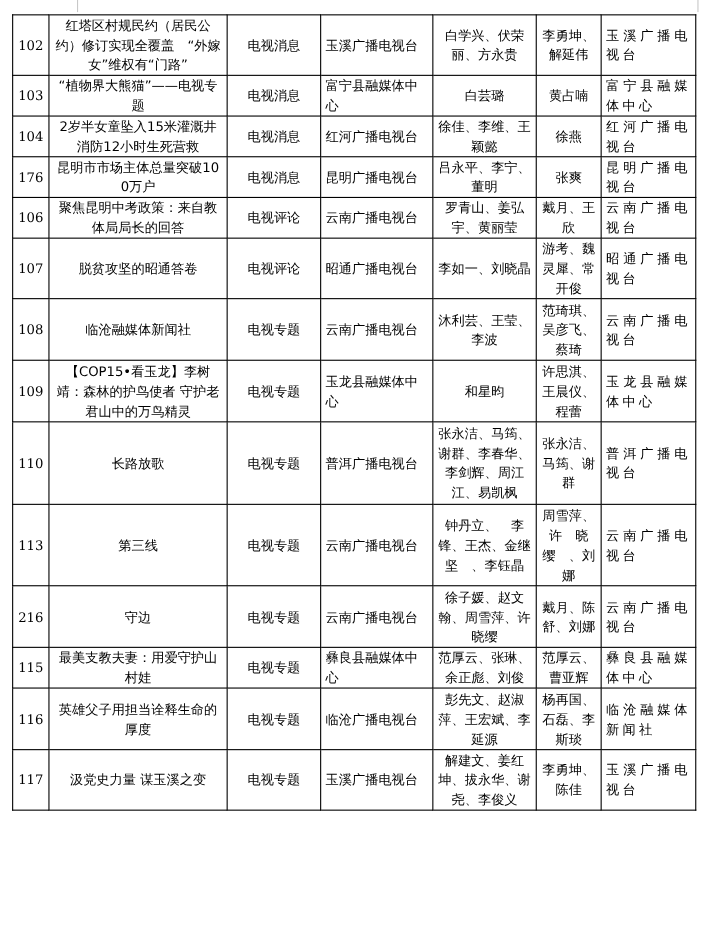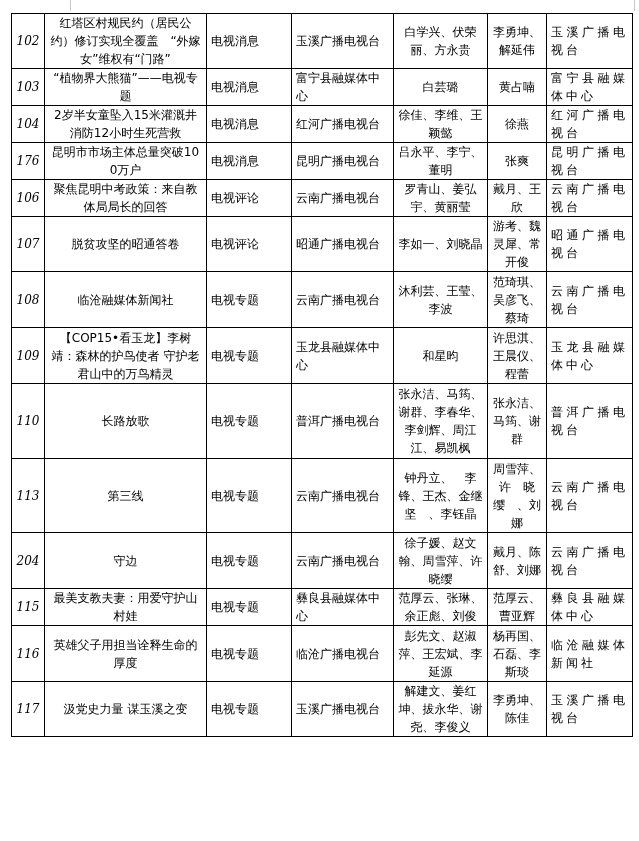--- a/index.html
+++ b/index.html
@@ -3,23 +3,23 @@
   <meta charset="utf-8">
   <style>
     html, body { margin: 0; padding: 0; background: #ffffff; }
     body { width: 639px; height: 841px; position: relative; overflow: hidden;
            font-family: "DejaVu Sans", sans-serif; color: #000; }
     .crop-mark-v { position: absolute; left: 70px; top: 0; width: 1px; height: 11px; background: #c8c8c8; }
     .crop-mark-r { position: absolute; left: 634px; top: 0; width: 1px; height: 11px; background: #c8c8c8; }
     table.doc { position: absolute; left: 11px; top: 13px; border-collapse: collapse; table-layout: fixed; }
     table.doc td { border: 1px solid #000; padding: 0 4px; vertical-align: middle;
                    font-size: 12px; line-height: 18px; overflow: hidden; word-break: break-all; }
-    td.c-no { text-align: center; font-family: "DejaVu Serif", serif; font-size: 11.5px; padding: 0 2px; font-style: italic; }
+    td.c-no { text-align: center; font-family: "DejaVu Serif", serif; font-size: 11.5px; padding: 0 2px; }
     td.c-title { text-align: center; }
-    td.c-type { text-align: left; }
+    td.c-type { text-align: center; }
     td.c-unit { text-align: left; }
     td.c-auth, td.c-edit { text-align: center; }
     td.c-rec { text-align: justify; letter-spacing: 3px; }
   </style>
 </head>
 <body>
 
 <div class="crop-mark-v"></div>
 <div class="crop-mark-r"></div>
 
@@ -118,21 +118,21 @@
       <tr style="height: 74px;">
     <td class="c-no">113</td>
     <td class="c-title">第三线</td>
     <td class="c-type">电视专题</td>
     <td class="c-unit">云南广播电视台</td>
     <td class="c-auth">钟丹立、　李锋、王杰、金继坚　、李钰晶</td>
     <td class="c-edit">周雪萍、许　晓缨　、刘娜</td>
     <td class="c-rec">云南广播电视台</td>
   </tr>
       <tr style="height: 56px;">
-    <td class="c-no">204</td>
+    <td class="c-no">216</td>
     <td class="c-title">守边</td>
     <td class="c-type">电视专题</td>
     <td class="c-unit">云南广播电视台</td>
     <td class="c-auth">徐子媛、赵文翰、周雪萍、许晓缨</td>
     <td class="c-edit">戴月、陈舒、刘娜</td>
     <td class="c-rec">云南广播电视台</td>
   </tr>
       <tr style="height: 37px;">
     <td class="c-no">115</td>
     <td class="c-title">最美支教夫妻：用爱守护山村娃</td>

